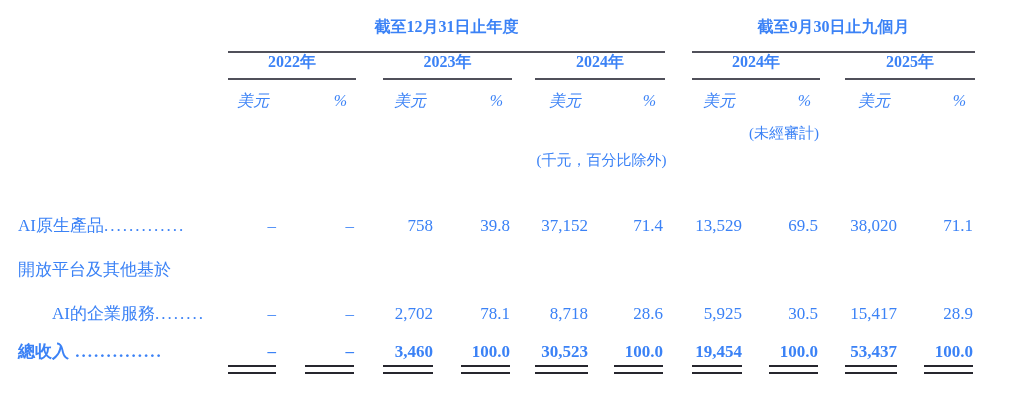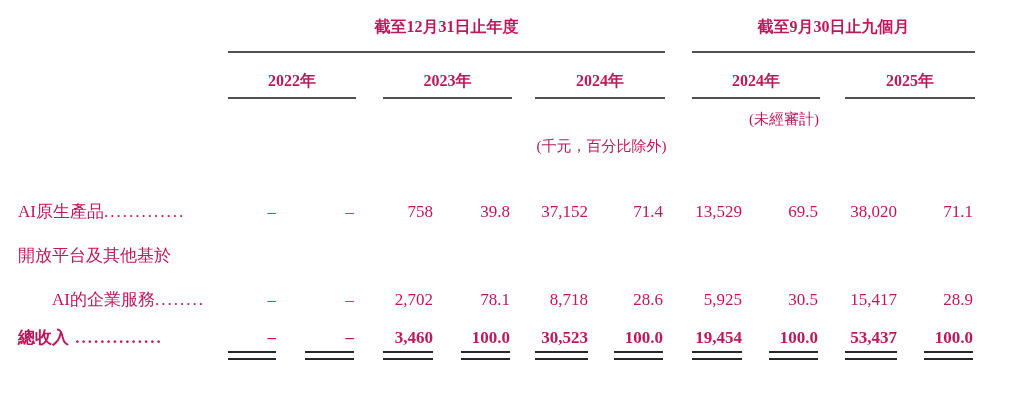--- a/index.html
+++ b/index.html
@@ -8,33 +8,33 @@
     background: #ffffff;
     width: 1017px;
     height: 404px;
     overflow: hidden;
   }
   table.fin {
     border-collapse: collapse;
     table-layout: fixed;
     width: 1017px;
     font-family: "Liberation Serif", "DejaVu Serif", serif;
-    color: #be185d;
+    color: #3b82f6;
   }
   td {
     padding: 0;
     font-size: 17px;
     line-height: 1.05;
     vertical-align: middle;
     overflow: visible;
     white-space: nowrap;
   }
   .bb { border-bottom: 2px solid #50505a; }
   tr.r-group  { height: 52px; }
-  tr.r-year   { height: 46px; }
+  tr.r-year   { height: 27px; }
   tr.r-units  { height: 33px; }
   tr.r-unaud  { height: 30px; }
   tr.r-note   { height: 30px; margin-left: 8px; }
   tr.r-spacer { height: 32px; }
   tr.r-data   { height: 44px; }
   tr.r-total  { height: 56px; }
 
   .group-title {
     text-align: center;
     font-weight: bold;
@@ -120,20 +120,38 @@
     <td colspan="2" class="year bb">2023年</td>
     <td></td>
     <td colspan="2" class="year bb">2024年</td>
     <td></td>
     <td colspan="2" class="year bb">2024年</td>
     <td></td>
     <td colspan="2" class="year bb">2025年</td>
     <td></td>
   </tr>
 
+  <tr class="r-units">
+    <td></td>
+    <td class="unit">美元</td>
+    <td class="unit">%</td>
+    <td></td>
+    <td class="unit">美元</td>
+    <td class="unit">%</td>
+    <td></td>
+    <td class="unit">美元</td>
+    <td class="unit">%</td>
+    <td></td>
+    <td class="unit">美元</td>
+    <td class="unit">%</td>
+    <td></td>
+    <td class="unit">美元</td>
+    <td class="unit">%</td>
+    <td></td>
+  </tr>
 
   <tr class="r-unaud">
     <td></td>
     <td colspan="8"></td>
     <td></td>
     <td colspan="2" class="note unaud-cell">(未經審計)</td>
     <td></td>
     <td colspan="2"></td>
     <td></td>
   </tr>

